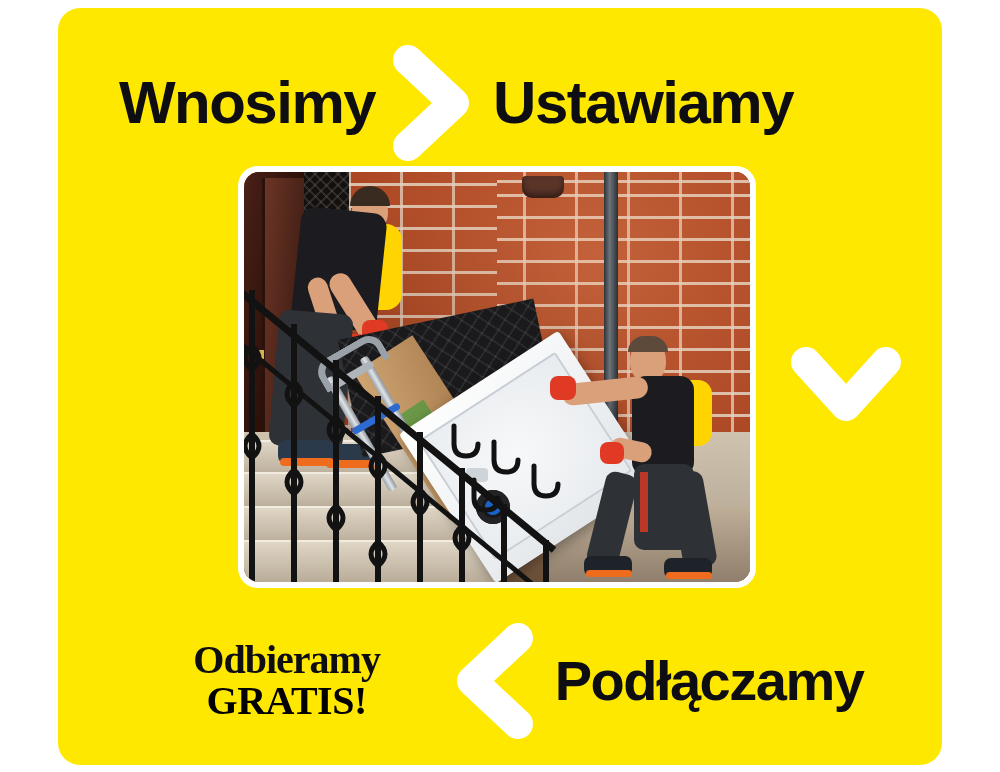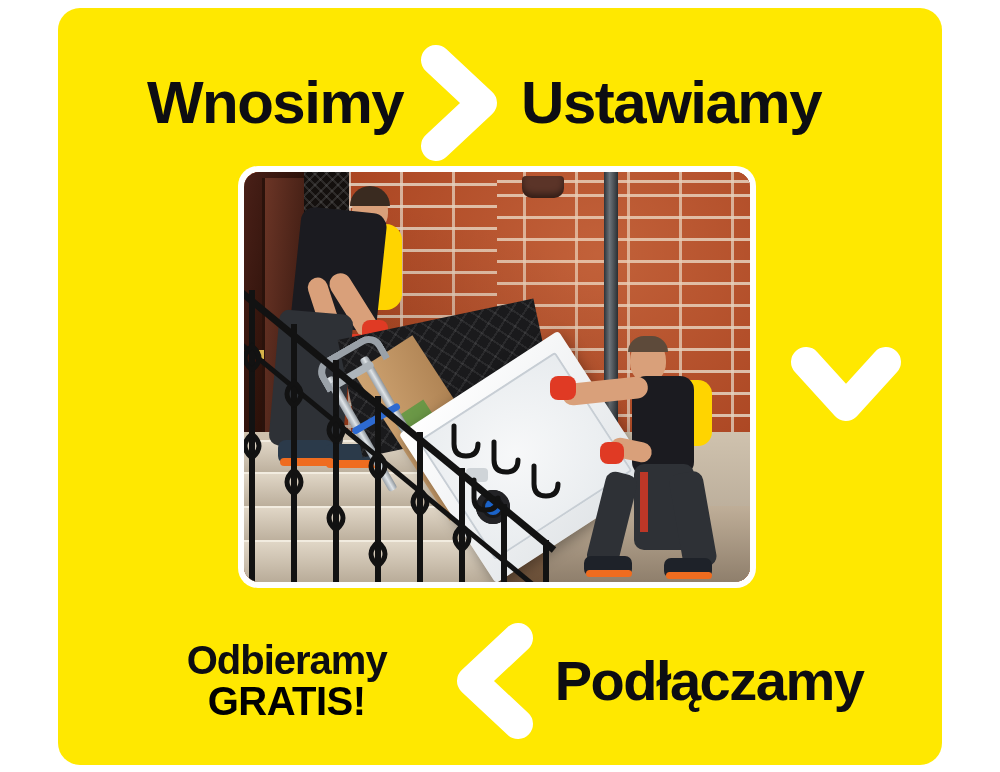--- a/index.html
+++ b/index.html
@@ -30,21 +30,20 @@
   
   .row-top {
     position: absolute;
     left: 0;
     top: 40px;
     width: 796px;
     height: 110px;
     display: flex;
     align-items: center;
     justify-content: center;
-    padding-left: 28px;
   }
   .headline {
     font-weight: bold;
     color: #0d0d12;
     letter-spacing: -1.5px;
     line-height: 1;
     white-space: nowrap;
   }
   .h-wnosimy   { font-size: 60px; }
   .h-ustawiamy { font-size: 60px; }
@@ -93,20 +92,21 @@
     width: 884px;
     height: 150px;
     display: flex;
     align-items: center;
     justify-content: center;
   }
   .bottom-left-stack {
     text-align: center;
     line-height: 1.02;
     width: 300px;
+    font-family: Liberation Serif, serif;
   }
   .bl-line {
     font-weight: bold;
     color: #0d0d12;
     font-size: 40px;
     letter-spacing: -1px;
     display: block;
     white-space: nowrap;
   }
   .bl-gratis {

